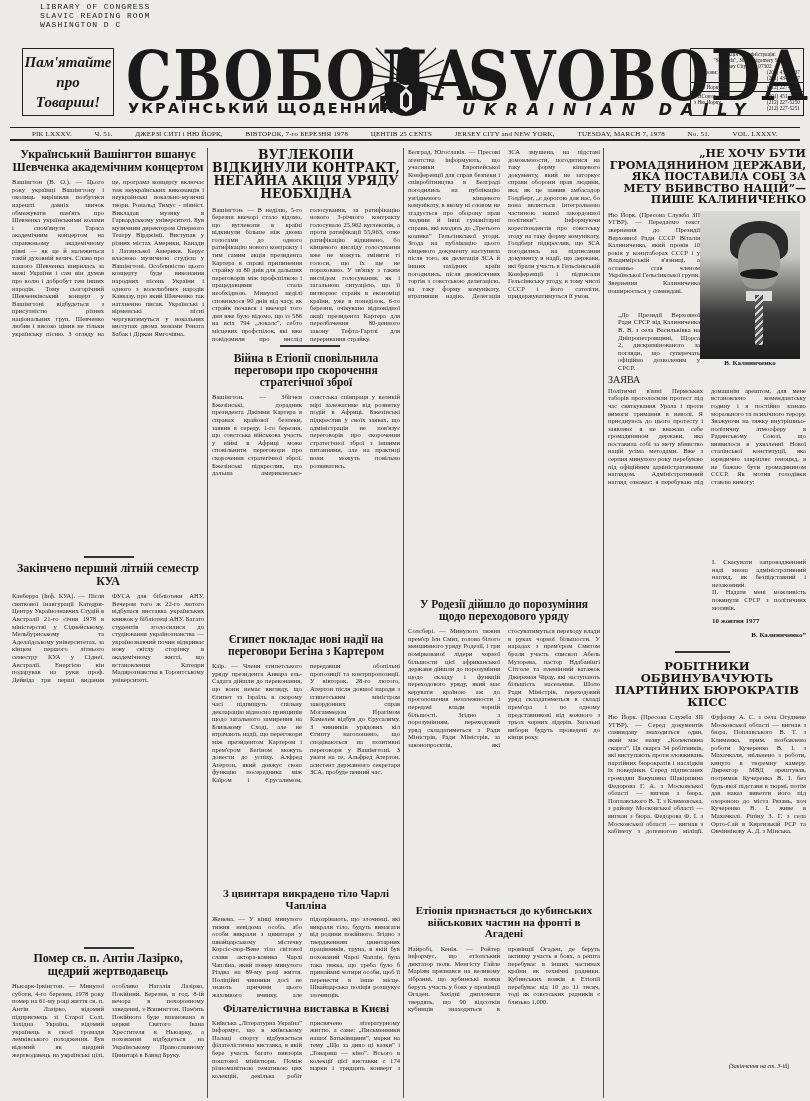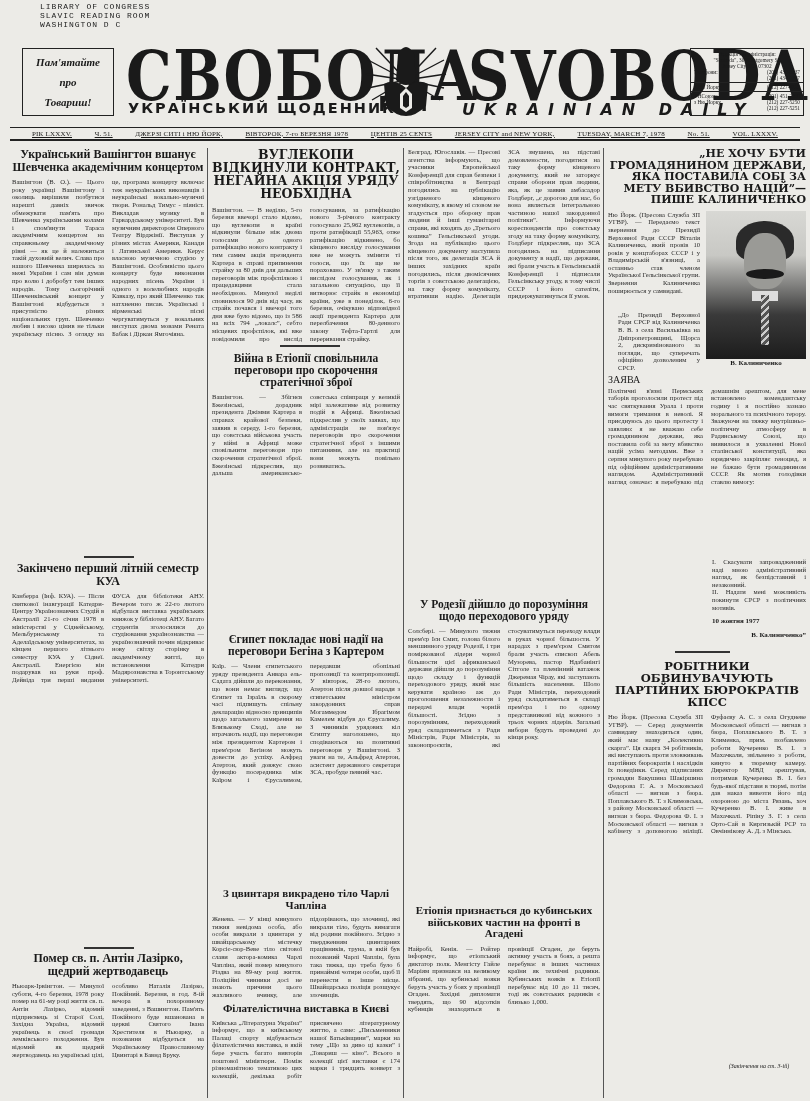--- a/index.html
+++ b/index.html
@@ -3,35 +3,35 @@
 <meta charset="utf-8">
 <style>
   * { box-sizing: border-box; margin: 0; padding: 0; }
   html, body { width: 810px; height: 1101px; background: #e9e9e6; overflow: hidden; }
   body { font-family: "Liberation Serif", serif; color: #1a1a1a; position: relative; }
 
   .page { position: absolute; left: 0; top: 0; width: 810px; height: 1101px; background: #ecebe7; }
 
   .stamp { position: absolute; left: 40px; top: 2px; font-family: "Liberation Mono", monospace; font-size: 8px; line-height: 9px; letter-spacing: 1px; color: #222; }
 
-  .slogan-box { position: absolute; left: 22px; top: 48px; width: 92px; height: 68px; border: 1.5px solid #222; display: flex; flex-direction: column; align-items: center; justify-content: center; font-style: italic; font-weight: bold; font-size: 11px; line-height: 20px; }
+  .slogan-box { position: absolute; left: 22px; top: 48px; width: 92px; height: 68px; border: 1.5px solid #222; display: flex; flex-direction: column; align-items: center; justify-content: center; font-style: italic; font-weight: bold; font-size: 15px; line-height: 20px; }
 
   .masthead-cyr { position: absolute; left: 126px; top: 44px; font-family: "DejaVu Serif", serif; font-weight: bold; font-size: 70px; line-height: 64px; letter-spacing: 2px; transform: scaleX(0.82); transform-origin: left top; }
   .masthead-cyr-sub { position: absolute; left: 128px; top: 100px; font-family: "DejaVu Sans", sans-serif; font-weight: bold; font-size: 14.5px; letter-spacing: 2px; }
   .masthead-lat { position: absolute; left: 468px; top: 44px; font-family: "DejaVu Serif", serif; font-weight: bold; font-size: 70px; line-height: 64px; letter-spacing: 2px; transform: scaleX(0.82); transform-origin: left top; }
   .masthead-lat-sub { position: absolute; left: 462px; top: 100px; font-family: "DejaVu Sans", sans-serif; font-weight: bold; font-style: italic; font-size: 16px; letter-spacing: 9px; }
 
   .emblem { position: absolute; left: 364px; top: 40px; width: 84px; height: 86px; }
 
   .contact-box { position: absolute; left: 690px; top: 48px; width: 114px; height: 68px; border: 1.2px solid #222; font-size: 5.3px; line-height: 6px; padding: 2px 3px; }
   .contact-box .center { text-align: center; }
   .contact-box .row { display: flex; justify-content: space-between; }
   .contact-box .sep { border-top: 0.8px solid #222; margin: 1px -3px; }
 
-  .dateline { position: absolute; left: 10px; top: 127px; width: 790px; border-top: 1px solid #222; border-bottom: 2.5px solid #222; height: 14px; font-size: 7px; display: flex; justify-content: space-between; align-items: center; padding: 0 22px; letter-spacing: 0.2px; text-decoration: underline; }
+  .dateline { position: absolute; left: 10px; top: 127px; width: 790px; border-top: 1px solid #222; border-bottom: 2.5px solid #222; height: 14px; font-size: 7px; display: flex; justify-content: space-between; align-items: center; padding: 0 22px; letter-spacing: 0.2px; }
   .rule-v { position: absolute; width: 1px; background: #555; }
   .rule-h { position: absolute; height: 2px; background: #333; }
 
   .hl { font-weight: bold; text-align: center; line-height: 1.05; }
   .hl-caps { font-family: "DejaVu Serif", serif; font-weight: bold; text-align: center; text-transform: none; line-height: 1.05; }
 
   .body { font-size: 6.6px; line-height: 7.6px; text-align: justify; color: #2a2a2a; }
   .cols2 { column-count: 2; column-gap: 8px; }
 
   .block { position: absolute; overflow: hidden; }
@@ -188,21 +188,21 @@
     <div class="body cols2" style="height:270px;">Солсбері. — Минулого тижня прем'єр Ієн Смит, голова білого меншинного уряду Родезії, і три поміркованої лідери чорної більшости цієї африканської держави дійшли до порозуміння щодо складу і функцій переходового уряду, який має керувати країною аж до проголошення незалежности і передачі влади чорній більшості. Згідно з порозумінням, переходовий уряд складатиметься з Ради Міністрів, Ради Міністрів, за законопроєктів, які стосуватимуться переходу влади в руках чорної більшости. У нарадах з прем'єром Смитом брали участь єпископ Абель Музорева, пастор Ндабанінгі Сітголе та племінний ватажок Джеремая Чірау, які заступають більшість населення. Шоло Ради Міністрів, переходовий уряд складатиметься в складі прем'єра і по одному представникові від кожного з трьох чорних лідерів. Загальні вибори будуть проведені до кінця року.</div>
   </div>
 
   <div class="block" style="left:408px; top:905px; width:192px; height:192px;">
     <div class="hl" style="font-size:11px; margin-bottom:5px;">Етіопія признається до кубинських військових частин на фронті в Агадені</div>
     <div class="body cols2" style="height:145px;">Найробі, Кенія. — Ройтер інформує, що етіопський диктатор полк. Менгісту Гайле Маріям признався на великому зібранні, що кубинські вояки беруть участь у боях у провінції Огаден. Західні дипломати твердять, що 90 відсотків кубинців знаходяться в провінції Огаден, де беруть активну участь в боях, а решта перебуває в інших частинах країни як технічні радники. Кубинських вояків в Етіопії перебуває від 10 до 11 тисяч, тоді як совєтських радників є близько 1,000.</div>
   </div>
 
   <div class="block" style="left:608px; top:148px; width:198px; height:500px;">
     <div class="hl-caps" style="font-size:11px; margin-bottom:5px;text-align:right;">„НЕ ХОЧУ БУТИ ГРОМАДЯНИНОМ ДЕРЖАВИ, ЯКА ПОСТАВИЛА СОБІ ЗА МЕТУ ВБИВСТВО НАЦІЙ”— ПИШЕ КАЛИНИЧЕНКО</div>
-    <div style="display:flex; gap:6px;">
+    <div style="display:flex; ">
       <div style="width:92px;">
         <div class="body" style="height:100px; overflow:hidden;">Ню Йорк. (Пресова Служба ЗП УГВР). — Передаємо текст звернення до Президії Верховної Ради СССР Віталія Калиниченка, який провів 10 років у концтаборах СССР і у Владимірській в'язниці, а останньо став членом Української Гельсінкської групи. Звернення Калиниченка поширюється у самвидаві.</div>
         <div class="body" style="height:60px; overflow:hidden; padding-left:10px;">„До Президії Верховної Ради СРСР від Калиниченка В. В. з села Васильківка на Дніпропетровщині, Щорса 2, дискримінованого за погляди, що суперечать офіційно дозволеним у СРСР.</div>
       </div>
       <div style="width:100px;">
         <div class="photo" style="position:relative; width:100px; height:148px;">
           <div class="hair"></div>
             <div class="face"></div>
             <div class="mustache"></div>
             <div class="collar"></div>

